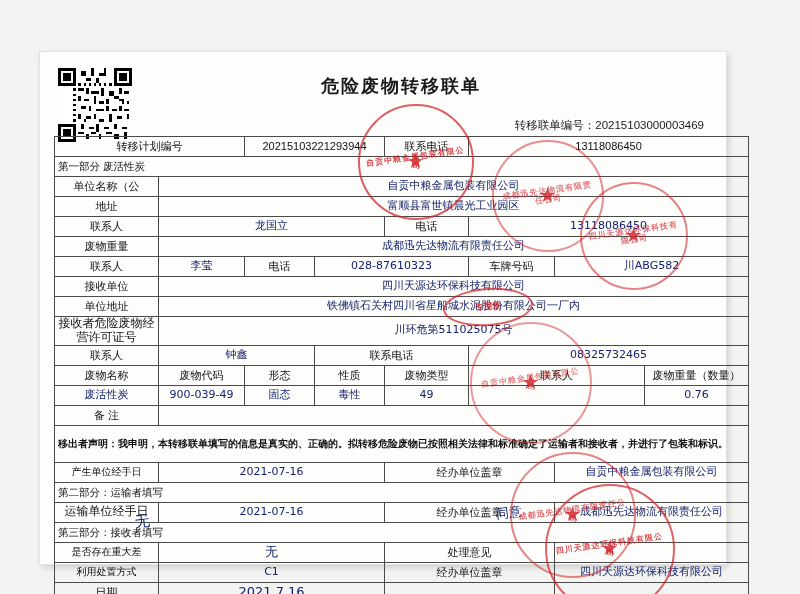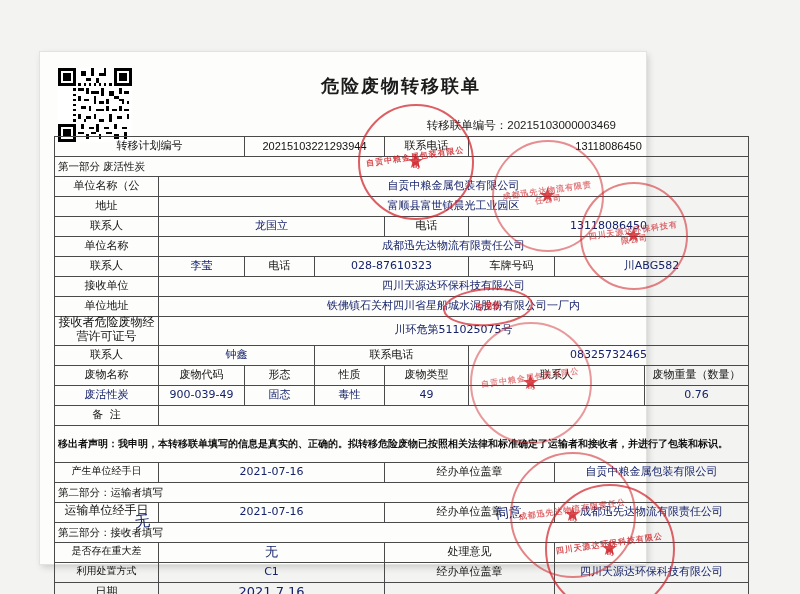--- a/index.html
+++ b/index.html
@@ -7,58 +7,58 @@
     width:800px;height:594px;
     background:#f3f3f1;
     font-family:"Liberation Sans","DejaVu Sans",sans-serif;
     overflow:hidden;
     position:relative;
   }
   
   #sheet{
     position:absolute;
     left:40px;top:52px;
-    width:606px;height:512px;
+    width:686px;height:512px;
     background:#fdfdfb;
     box-shadow:0 0 0 1px #e2e2de, 2px 3px 7px rgba(0,0,0,.18);
   }
   
   #qr{
     position:absolute;left:18px;top:16px;width:74px;height:74px;
   }
   #qr svg{display:block;}
   
   #title{
     position:absolute;left:0;top:22px;width:722px;
     text-align:center;
     font-size:18px;font-weight:bold;letter-spacing:2px;
     color:#1b1b1b;
   }
   #serial{
-    position:absolute;right:30px;top:66px;
+    position:absolute;right:22px;top:66px;
     font-size:11.5px;color:#1b1b1b;white-space:nowrap;text-align:right;
   }
   
   table.form{
     position:absolute;left:14px;top:84px;
     width:694px;
     border-collapse:collapse;
     table-layout:fixed;
     font-size:11px;
     color:#101010;
   }
   table.form td{
     border:1px solid #4a4a4a;
     height:19px;
     padding:0 3px;
     vertical-align:middle;
     line-height:1.15;
   }
   .c{text-align:center;}
-  .lbl{text-align:center;background:transparent;font-family:Liberation Mono, monospace;}
+  .lbl{text-align:center;background:transparent;}
   .sec{text-align:left;font-size:10.5px;}
   .hand{
     font-family:"DejaVu Sans","Liberation Sans",sans-serif;
     color:#15226b;
   }
   .tall{height:30px;}
   .note{font-size:10px;line-height:1.45;text-align:left;padding:2px 4px;font-weight:bold;}
   .big-hand{font-size:13px;}
   
   .stamp{
@@ -242,21 +242,21 @@
     </tr>
 
     <tr>
       <td class="c lbl">联系人</td>
       <td class="c hand" colspan="3">龙国立</td>
       <td class="c lbl">电话</td>
       <td class="c hand" colspan="3">13118086450</td>
     </tr>
 
     <tr>
-      <td class="c lbl">单位名称</td>
+      <td class="c lbl">废物重量</td>
       <td class="c hand" colspan="7">成都迅先达物流有限责任公司</td>
     </tr>
 
     <tr>
       <td class="c lbl">联系人</td>
       <td class="c hand">李莹</td>
       <td class="c lbl">电话</td>
       <td class="c hand" colspan="2">028-87610323</td>
       <td class="c lbl">车牌号码</td>
       <td class="c hand" colspan="2">川ABG582</td>

